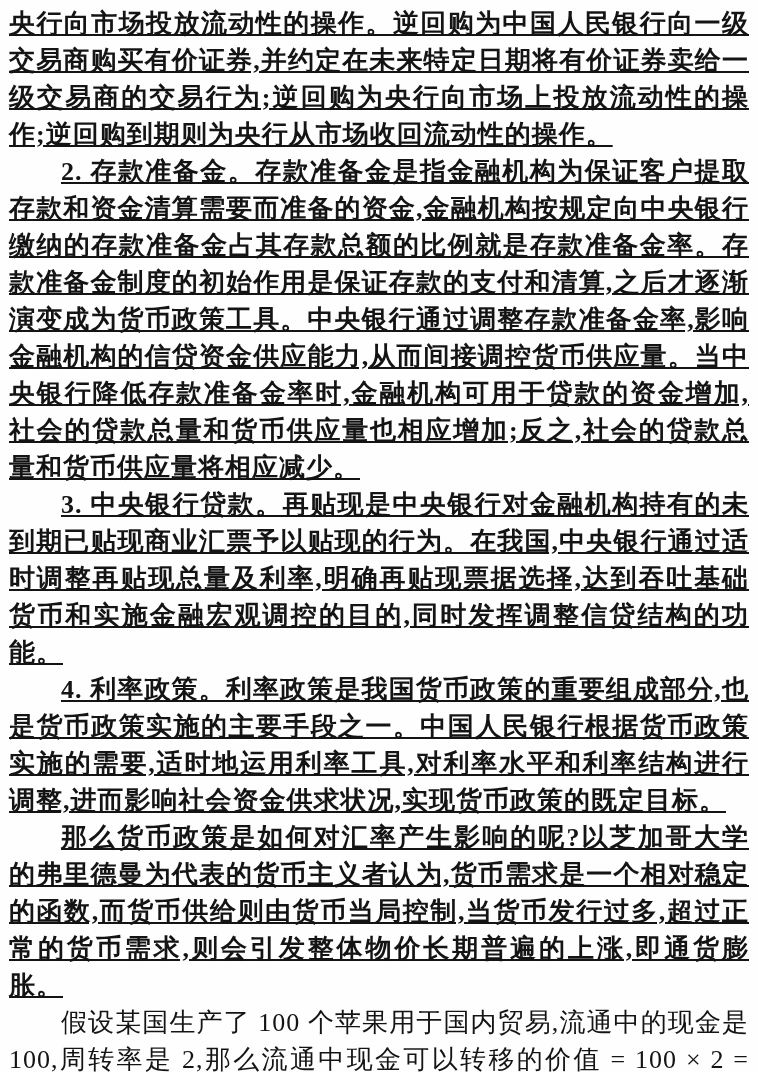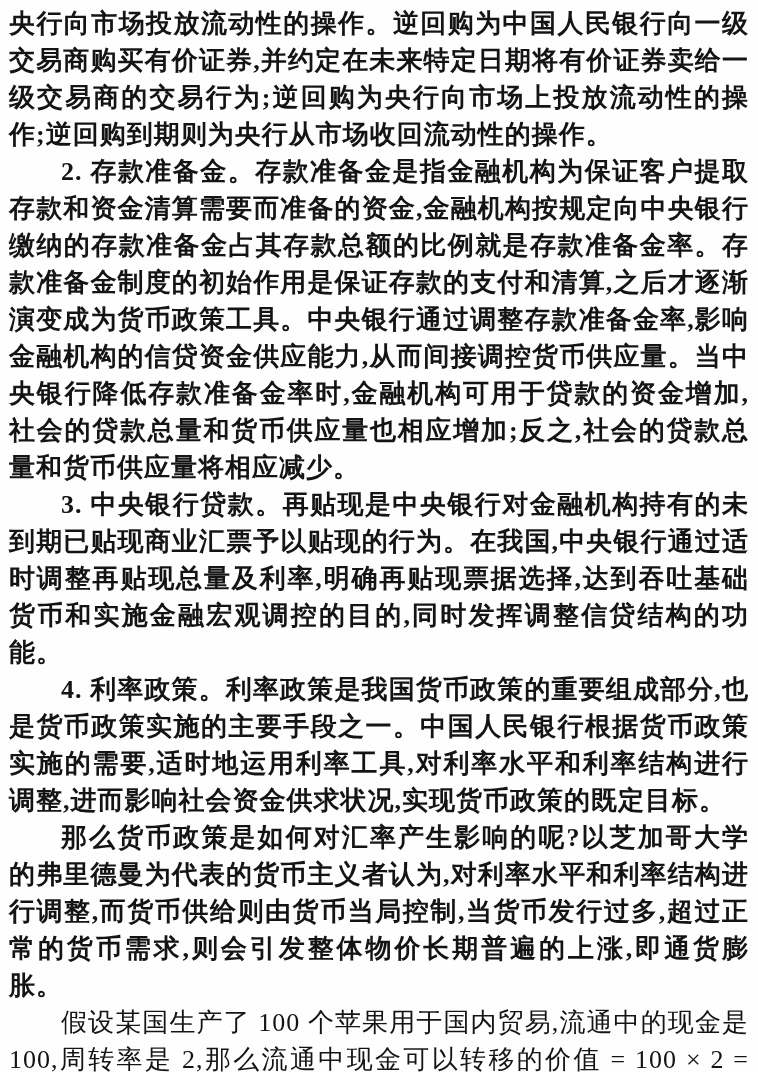--- a/index.html
+++ b/index.html
@@ -20,20 +20,21 @@
   .page p {
     margin: 0;
     font-size: 26px;
     line-height: 37px;
     letter-spacing: 1px;
     text-align: justify;
     text-justify: inter-ideograph;
   }
   .body-para {
     font-weight: 600;
+    text-decoration: underline;
   }
   .indent {
     text-indent: 2em;
   }
   .heading-para {
     font-weight: 700;
     font-family: "Liberation Sans", sans-serif;
   }
   .case-para {
     font-weight: 400;
@@ -41,15 +42,15 @@
   }
 </style>
 </head>
 <body>
 
 <div class="page">
   <p class="body-para">央行向市场投放流动性的操作。逆回购为中国人民银行向一级交易商购买有价证券,并约定在未来特定日期将有价证券卖给一级交易商的交易行为;逆回购为央行向市场上投放流动性的操作;逆回购到期则为央行从市场收回流动性的操作。</p>
   <p class="body-para indent">2. 存款准备金。存款准备金是指金融机构为保证客户提取存款和资金清算需要而准备的资金,金融机构按规定向中央银行缴纳的存款准备金占其存款总额的比例就是存款准备金率。存款准备金制度的初始作用是保证存款的支付和清算,之后才逐渐演变成为货币政策工具。中央银行通过调整存款准备金率,影响金融机构的信贷资金供应能力,从而间接调控货币供应量。当中央银行降低存款准备金率时,金融机构可用于贷款的资金增加,社会的贷款总量和货币供应量也相应增加;反之,社会的贷款总量和货币供应量将相应减少。</p>
   <p class="body-para indent">3. 中央银行贷款。再贴现是中央银行对金融机构持有的未到期已贴现商业汇票予以贴现的行为。在我国,中央银行通过适时调整再贴现总量及利率,明确再贴现票据选择,达到吞吐基础货币和实施金融宏观调控的目的,同时发挥调整信贷结构的功能。</p>
   <p class="body-para indent">4. 利率政策。利率政策是我国货币政策的重要组成部分,也是货币政策实施的主要手段之一。中国人民银行根据货币政策实施的需要,适时地运用利率工具,对利率水平和利率结构进行调整,进而影响社会资金供求状况,实现货币政策的既定目标。</p>
-  <p class="body-para indent">那么货币政策是如何对汇率产生影响的呢?以芝加哥大学的弗里德曼为代表的货币主义者认为,对利率水平和利率结构进行调整,而货币供给则由货币当局控制,当货币发行过多,超过正常的货币需求,则会引发整体物价长期普遍的上涨,即通货膨胀。</p>
+  <p class="body-para indent">那么货币政策是如何对汇率产生影响的呢?以芝加哥大学的弗里德曼为代表的货币主义者认为,货币需求是一个相对稳定的函数,而货币供给则由货币当局控制,当货币发行过多,超过正常的货币需求,则会引发整体物价长期普遍的上涨,即通货膨胀。</p>
   <p class="case-para indent">假设某国生产了 100 个苹果用于国内贸易,流通中的现金是 100,周转率是 2,那么流通中现金可以转移的价值 = 100 × 2 = 200,而需要转移的实物商品是 100 个苹果,那么每个苹果售价就为 2 元。如果该国货币当局为了应对国内经济衰退,在国内推出了所谓的量化宽松政策,增加货币</p>
 </div>
 
 </body></html>

